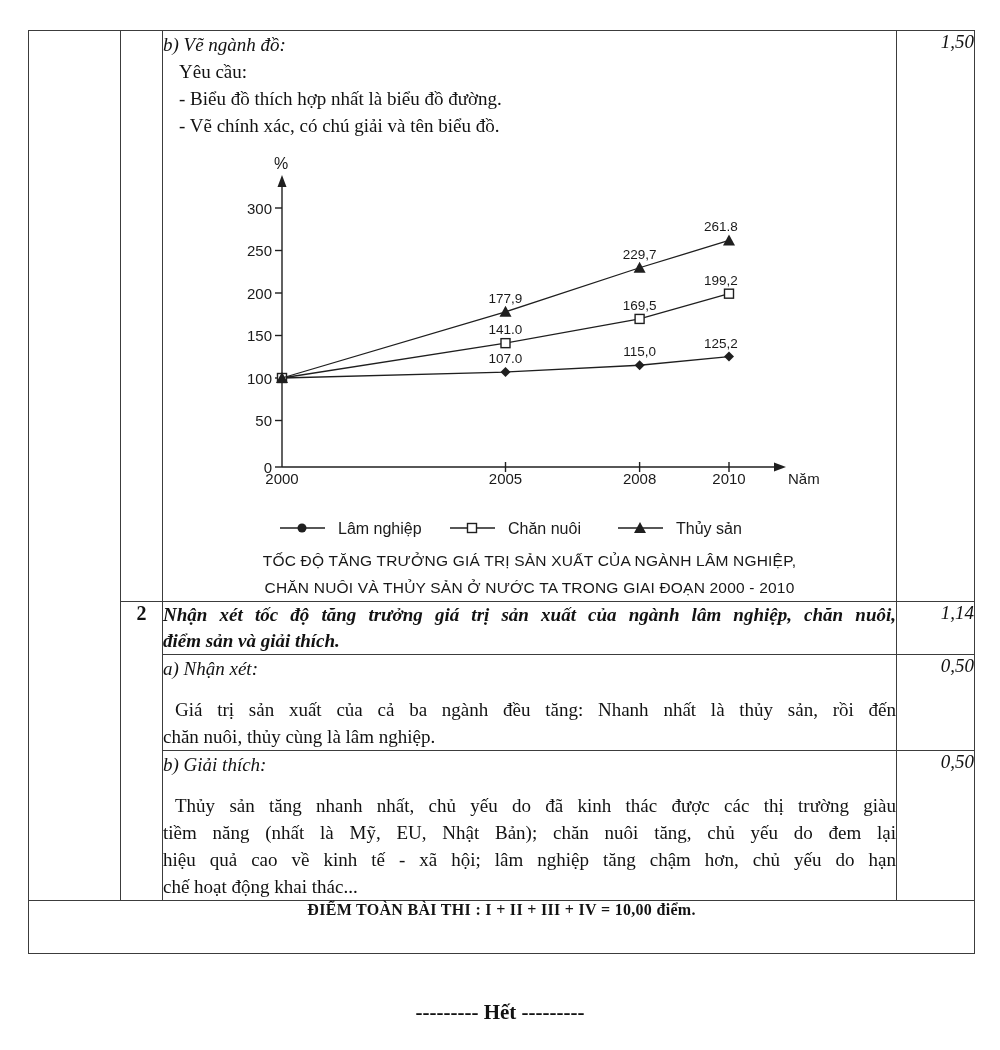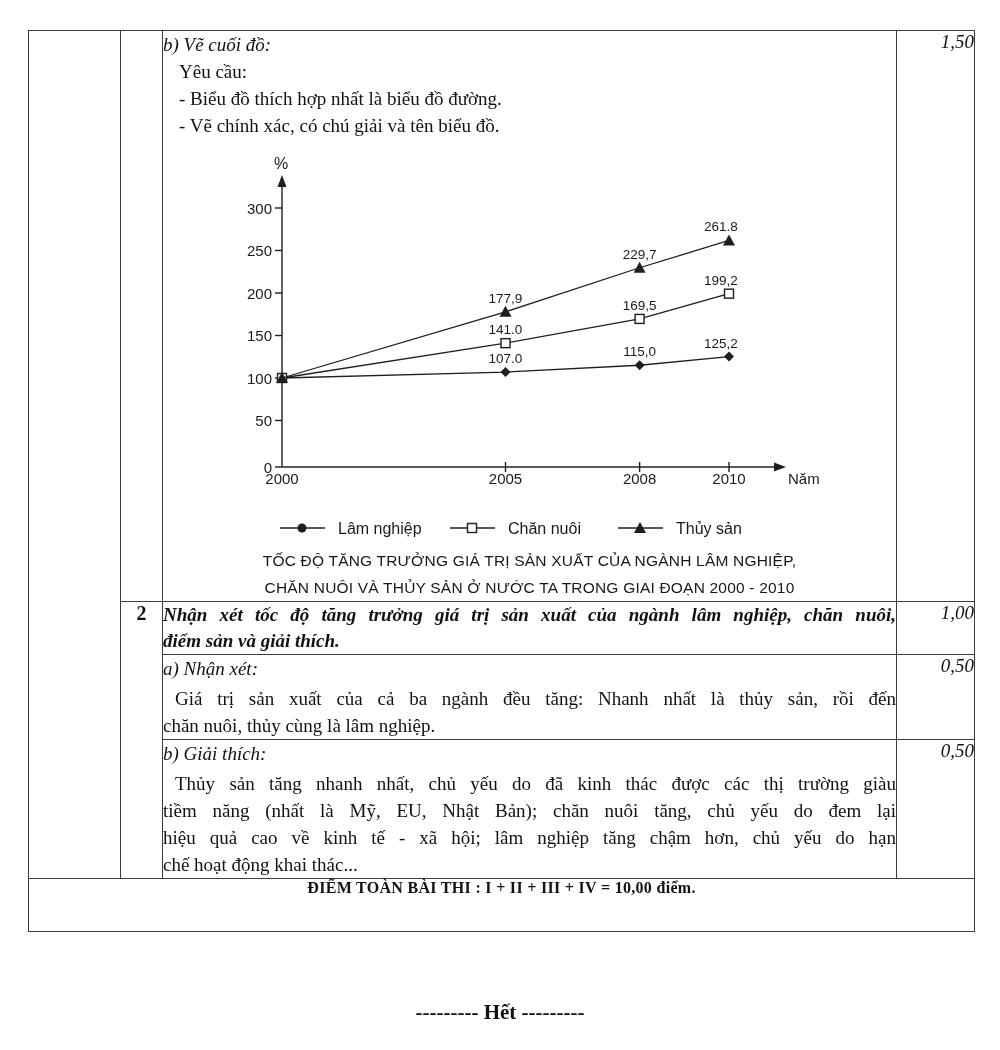--- a/index.html
+++ b/index.html
@@ -8,41 +8,41 @@
   table.doc td{border:1px solid #3c3c3c;vertical-align:top;padding:0;}
   td.c1{width:91px;}
   td.c2{width:41px;text-align:center;font-weight:bold;font-size:20px;padding-top:5px;}
   td.c3{width:733px;padding:5px 6px 0 8px;font-size:19px;line-height:27px;}
   td.c4{width:77px;text-align:right;font-style:italic;font-size:19px;padding-top:5px;}
   .h-it{font-style:italic;}
   .ind1{padding-left:16px;}
   .bi{font-weight:bold;font-style:italic;line-height:26px;}
   .just{text-align:justify;text-align-last:justify;}
   .ind{text-indent:12px;}
-  .body-par{margin-top:3px;}
+  .body-par{margin-top:14px;}
   .chart-wrap{margin-top:16px;margin-left:82px;width:660px;height:392px;}
   .chart-title{text-align:center;font-family:"Liberation Sans",sans-serif;
                font-size:15.5px;line-height:27px;color:#181818;letter-spacing:.2px;}
   td.total-row{text-align:center;font-weight:bold;font-size:16px;vertical-align:middle;
                padding:0;height:52px;letter-spacing:.3px;}
   .footer{position:absolute;left:0;top:1000px;width:1000px;text-align:center;
           font-weight:bold;font-size:21px;}
   .r2cell{padding-top:4px;}
   svg text{font-family:"Liberation Sans",sans-serif;fill:#1a1a1a;}
 </style>
 </head>
 <body>
 
 <table class="doc">
   <tbody>
       <tr>
     <td class="c1" rowspan="4"></td>
     <td class="c2"></td>
     <td class="c3">
-      <div class="h-it">b) Vẽ cuối đồ:</div>
+      <div class="h-it">b) Vẽ ngành đồ:</div>
       <div class="ind1">Yêu cầu:</div>
       <div class="ind1">- Biểu đồ thích hợp nhất là biểu đồ đường.</div>
       <div class="ind1">- Vẽ chính xác, có chú giải và tên biểu đồ.</div>
       <div class="chart-wrap">
         <svg id="chart-svg" width="660" height="392" viewBox="0 0 660 392">
               <line x1="37" y1="312" x2="37" y2="30" stroke="#1f1f1f" stroke-width="1.4"></line>
               <path d="M 37 20 L 32.5 32 L 41.5 32 Z" fill="#1f1f1f"></path>
               <text x="36" y="14" text-anchor="middle" font-size="16">%</text>
               <line x1="37" y1="312" x2="530" y2="312" stroke="#1f1f1f" stroke-width="1.4"></line>
               <path d="M 541 312 L 529 307.5 L 529 316.5 Z" fill="#1f1f1f"></path>
@@ -110,21 +110,21 @@
     </td>
     <td class="c4">1,50</td>
   </tr>
 
   <tr>
     <td class="c2" rowspan="3">2</td>
     <td class="c3 r2cell">
       <div class="bi just">Nhận xét tốc độ tăng trưởng giá trị sản xuất của ngành lâm nghiệp, chăn nuôi,</div>
       <div class="bi">điểm sản và giải thích.</div>
     </td>
-    <td class="c4">1,00</td>
+    <td class="c4">1,14</td>
   </tr>
 
   <tr>
     <td class="c3">
       <div class="h-it">a) Nhận xét:</div>
       <div class="body-par">
         <div class="just ind">Giá trị sản xuất của cả ba ngành đều tăng: Nhanh nhất là thủy sản, rồi đến</div>
         <div>chăn nuôi, thủy cùng là lâm nghiệp.</div>
       </div>
     </td>

